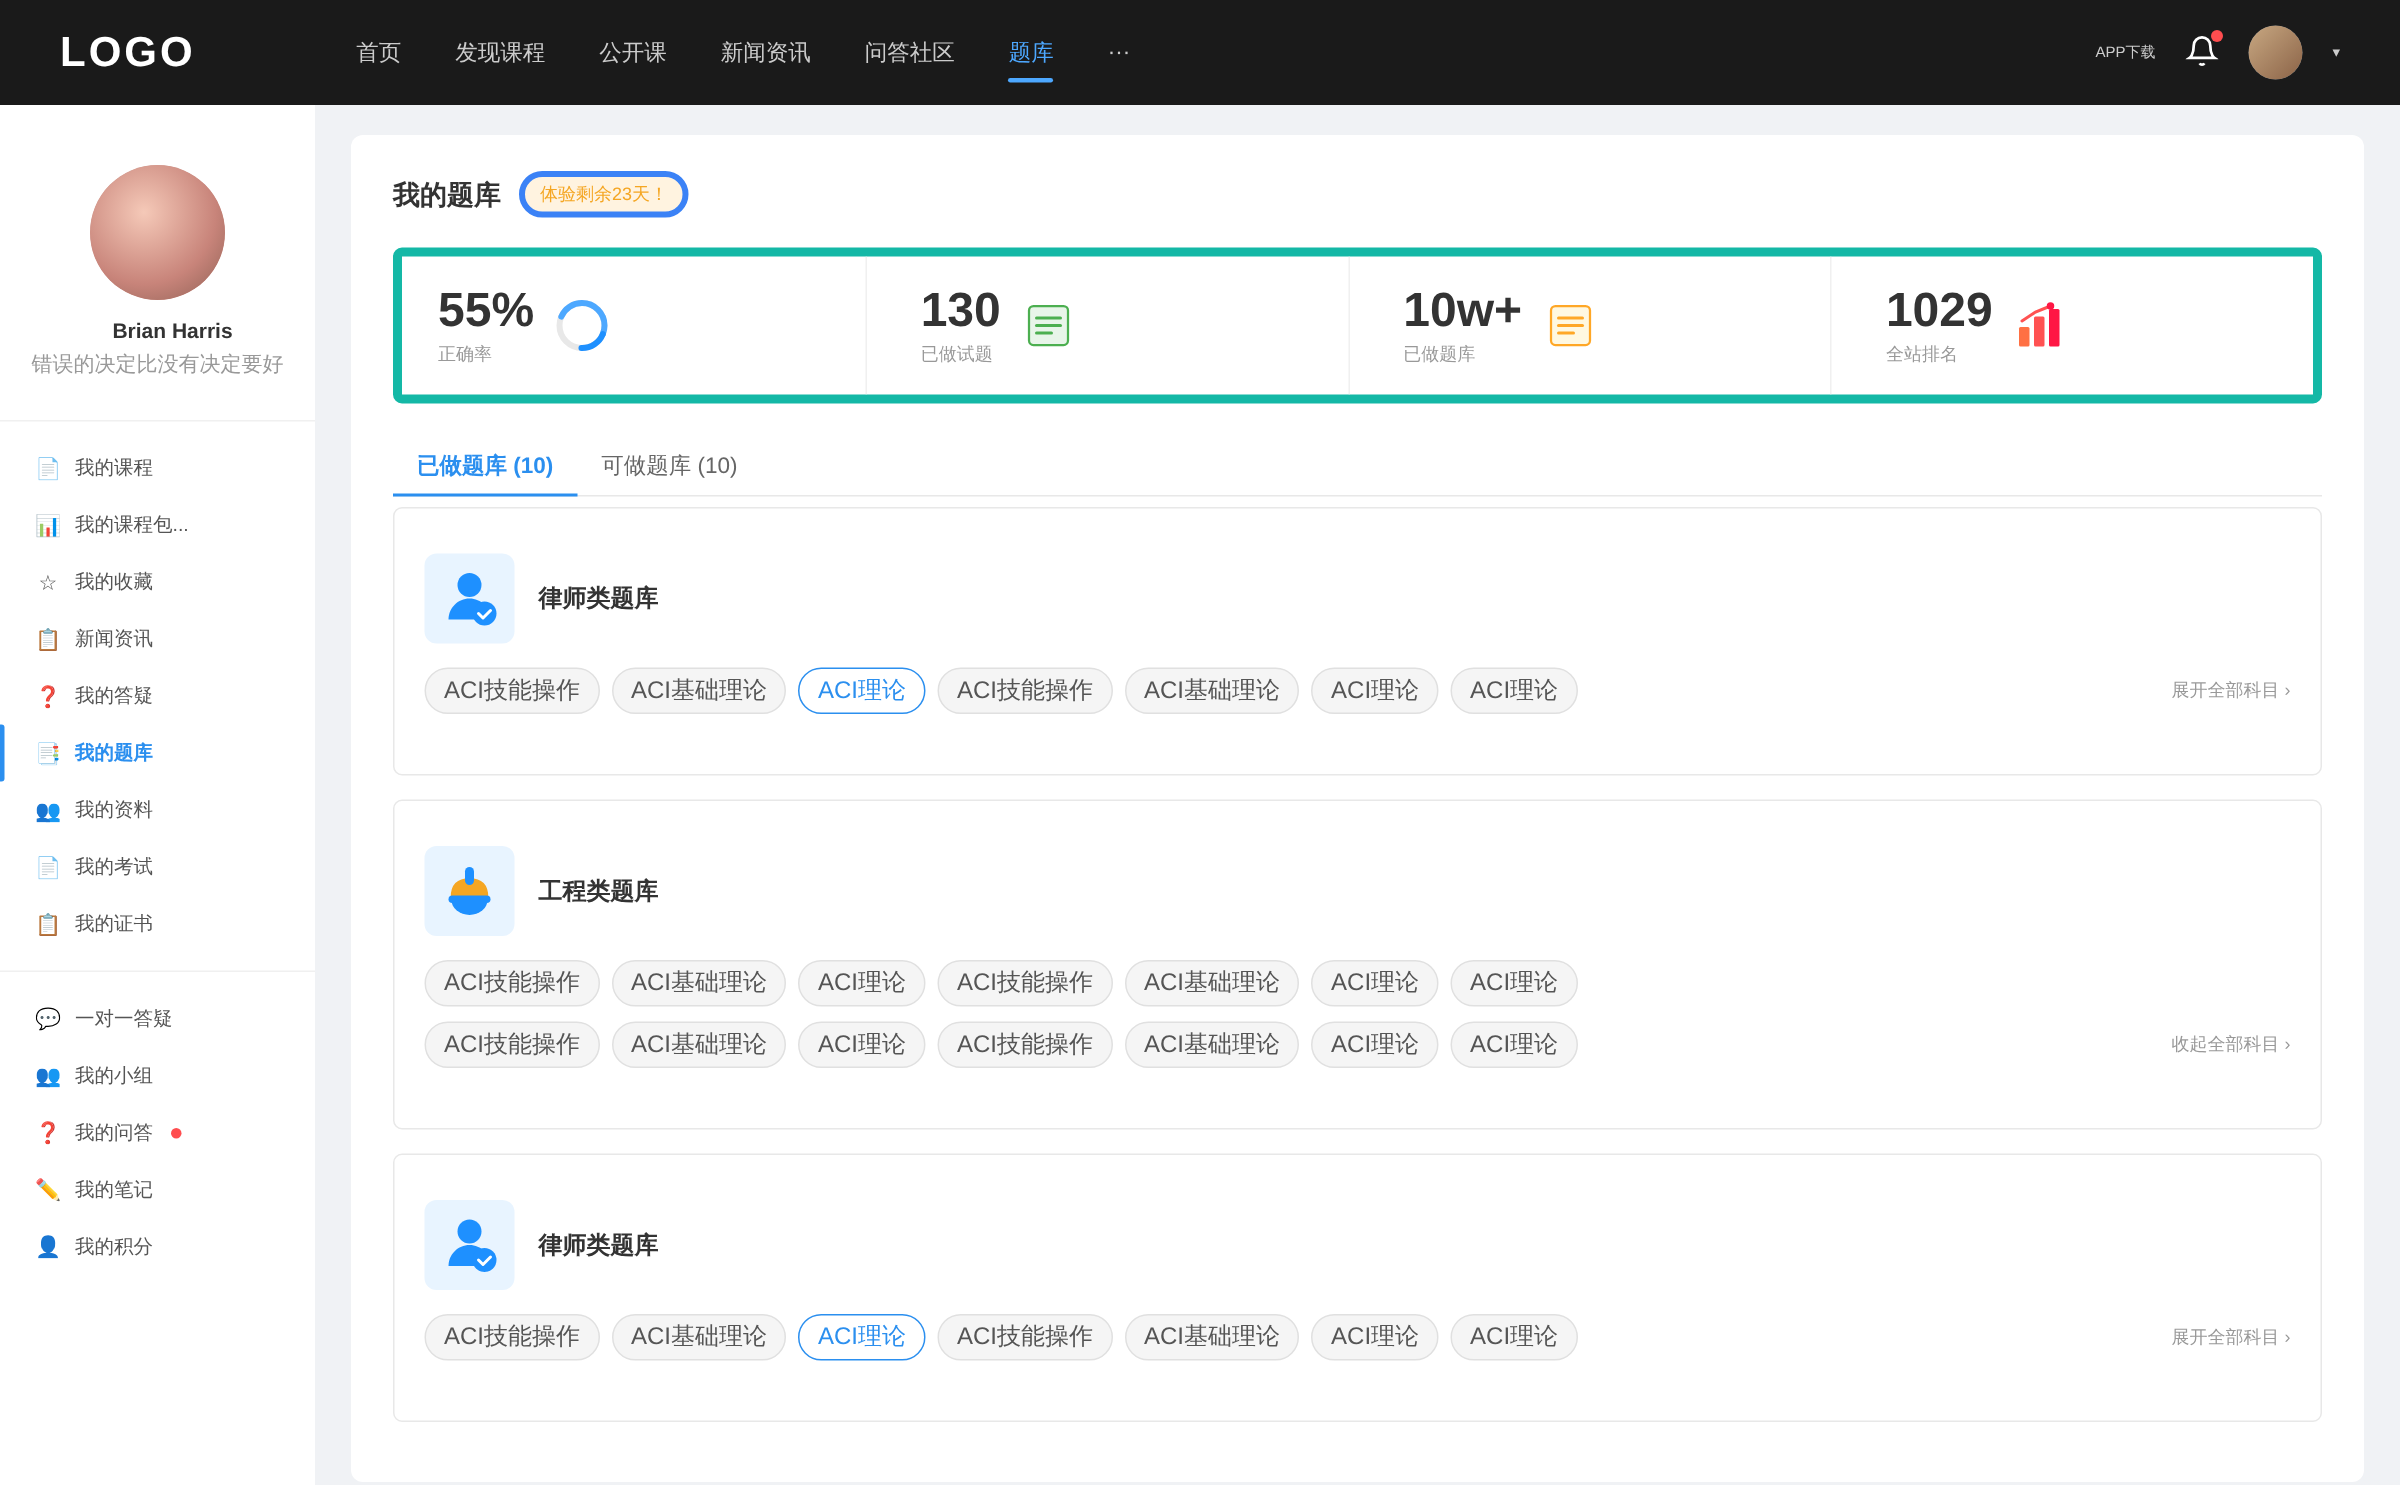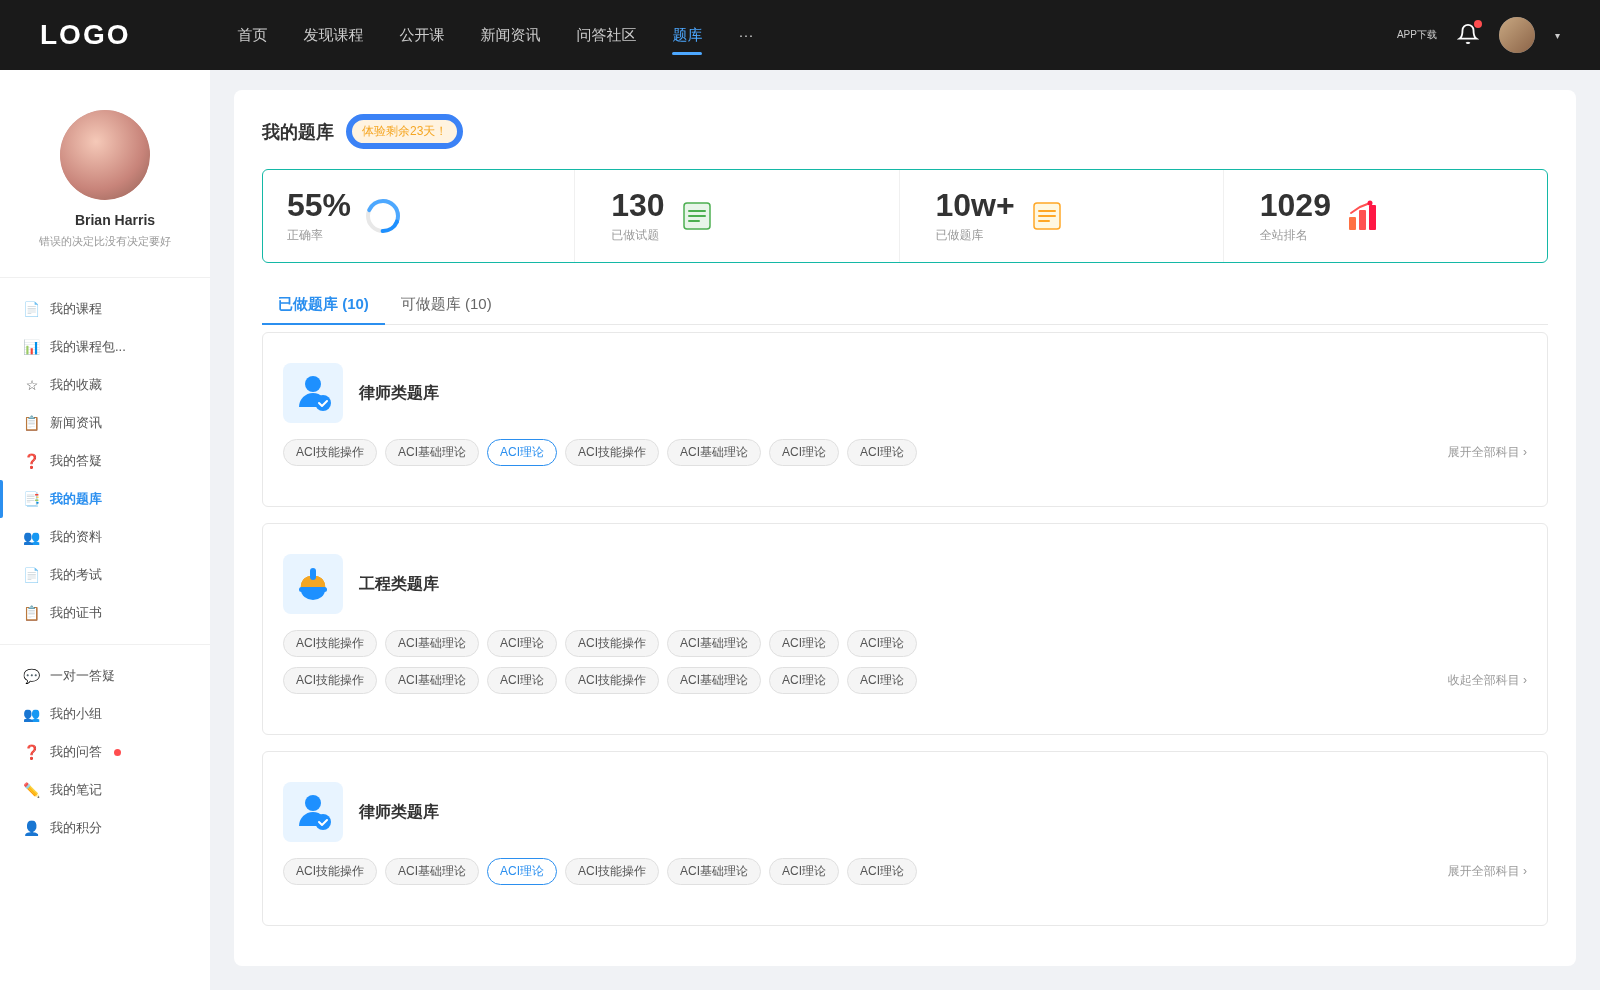--- a/index.html
+++ b/index.html
@@ -114,21 +114,21 @@
       border-radius: 50%;
     }
     .sidebar-name {
       font-size: 14px;
       font-weight: 600;
       color: #333;
       margin-bottom: 6px;
       margin-left: 20px;
     }
     .sidebar-motto {
-      font-size: 11px;
+      font-size: 14px;
       color: #999;
       text-align: left;
       padding: 0 16px;
     }
     .sidebar-divider {
       height: 1px;
       background: #f0f0f0;
       margin: 12px 0;
     }
     .sidebar-menu-item {
@@ -192,29 +192,29 @@
       font-size: 18px;
       font-weight: 600;
       color: #333;
     }
     .trial-badge {
       background: #fff3e0;
       color: #f5a623;
       font-size: 12px;
       padding: 3px 10px;
       border-radius: 20px;
-      border: 6px solid #3b82f6;
+      border: 4px solid #3b82f6;
     }
 
     
     .stats-row {
       display: flex;
       gap: 12px;
       margin-bottom: 24px;
-      border: 1px solid #14b8a6;
+      border: 6px solid #14b8a6;
       border-radius: 6px;
       overflow: hidden;
       align-items: flex-end;
     }
     .stat-item {
       flex: 1;
       padding: 18px 24px;
       display: flex;
       align-items: center;
       gap: 14px;
@@ -293,21 +293,21 @@
       flex-shrink: 0;
     }
     .quizbank-title {
       font-size: 16px;
       font-weight: 600;
       color: #333;
     }
     .tag {
       padding: 4px 12px;
       border-radius: 20px;
-      font-size: 12px;
+      font-size: 16px;
       color: #555;
       background: #f5f5f5;
       border: 1px solid #e0e0e0;
       cursor: pointer;
     }
     .tag.active {
       color: #2b8fef;
       border-color: #2b8fef;
       background: #fff;
     }

